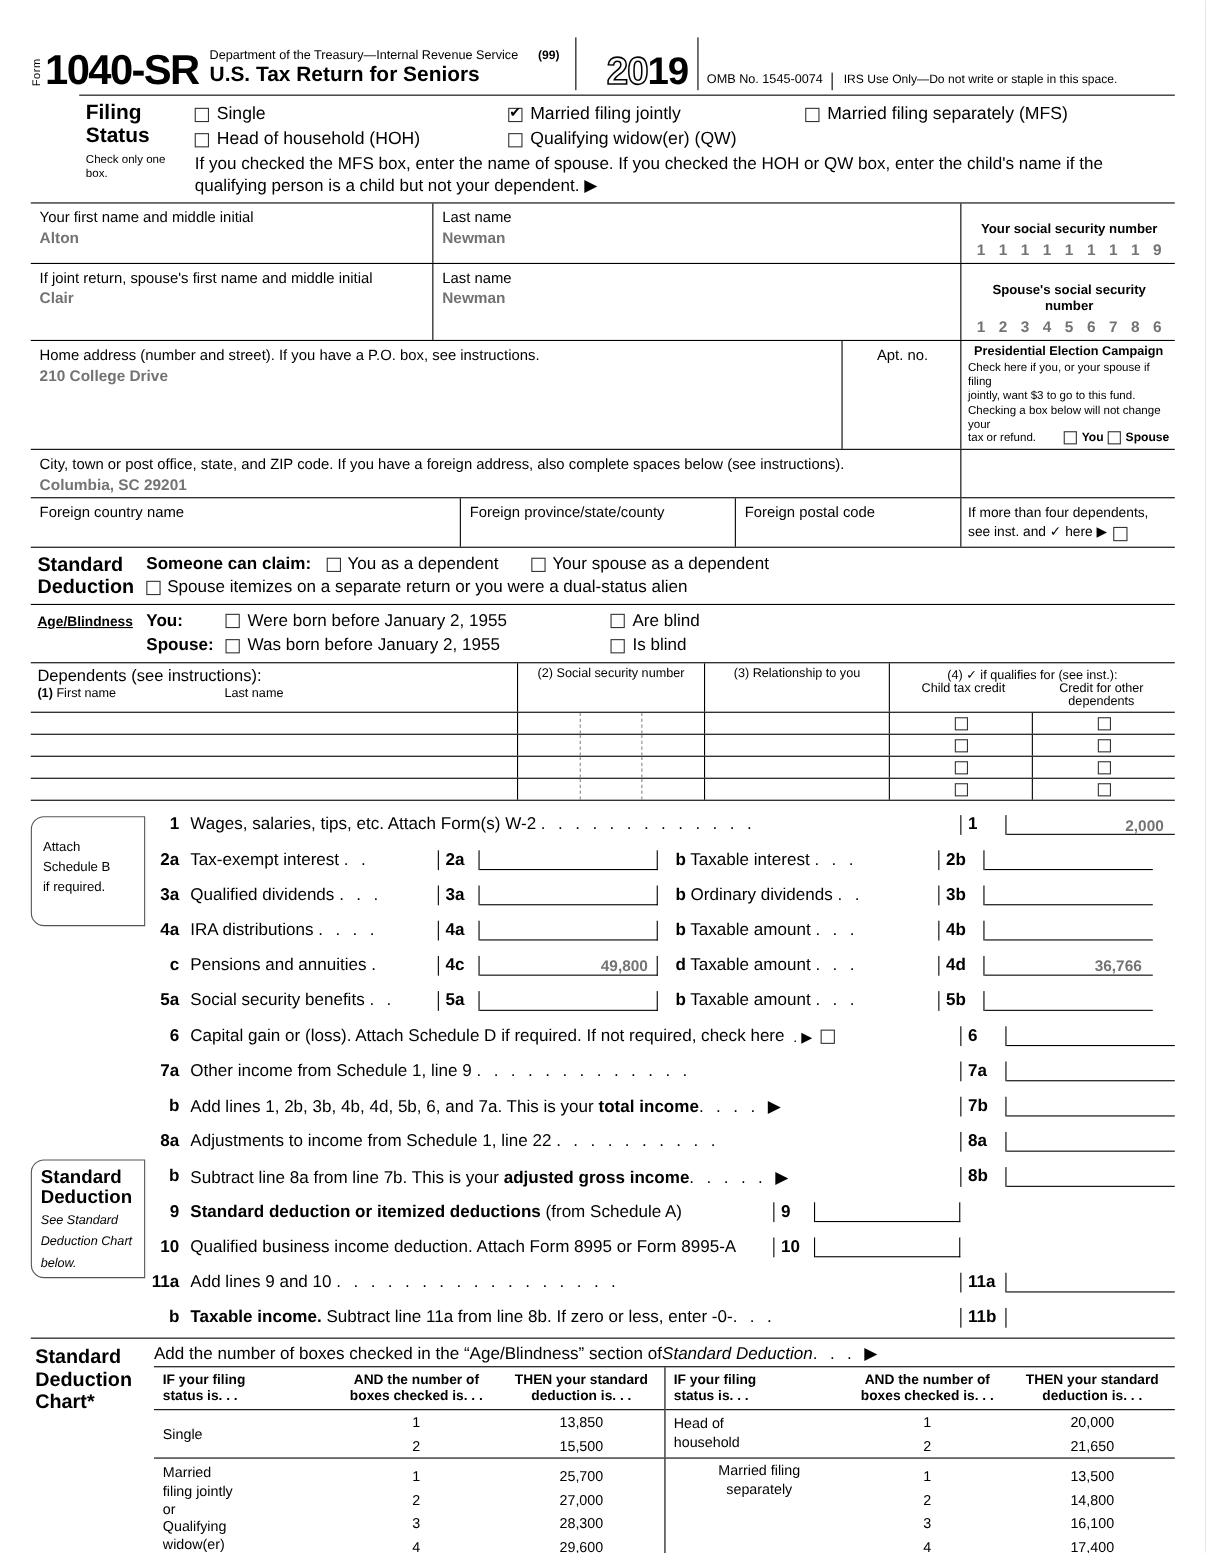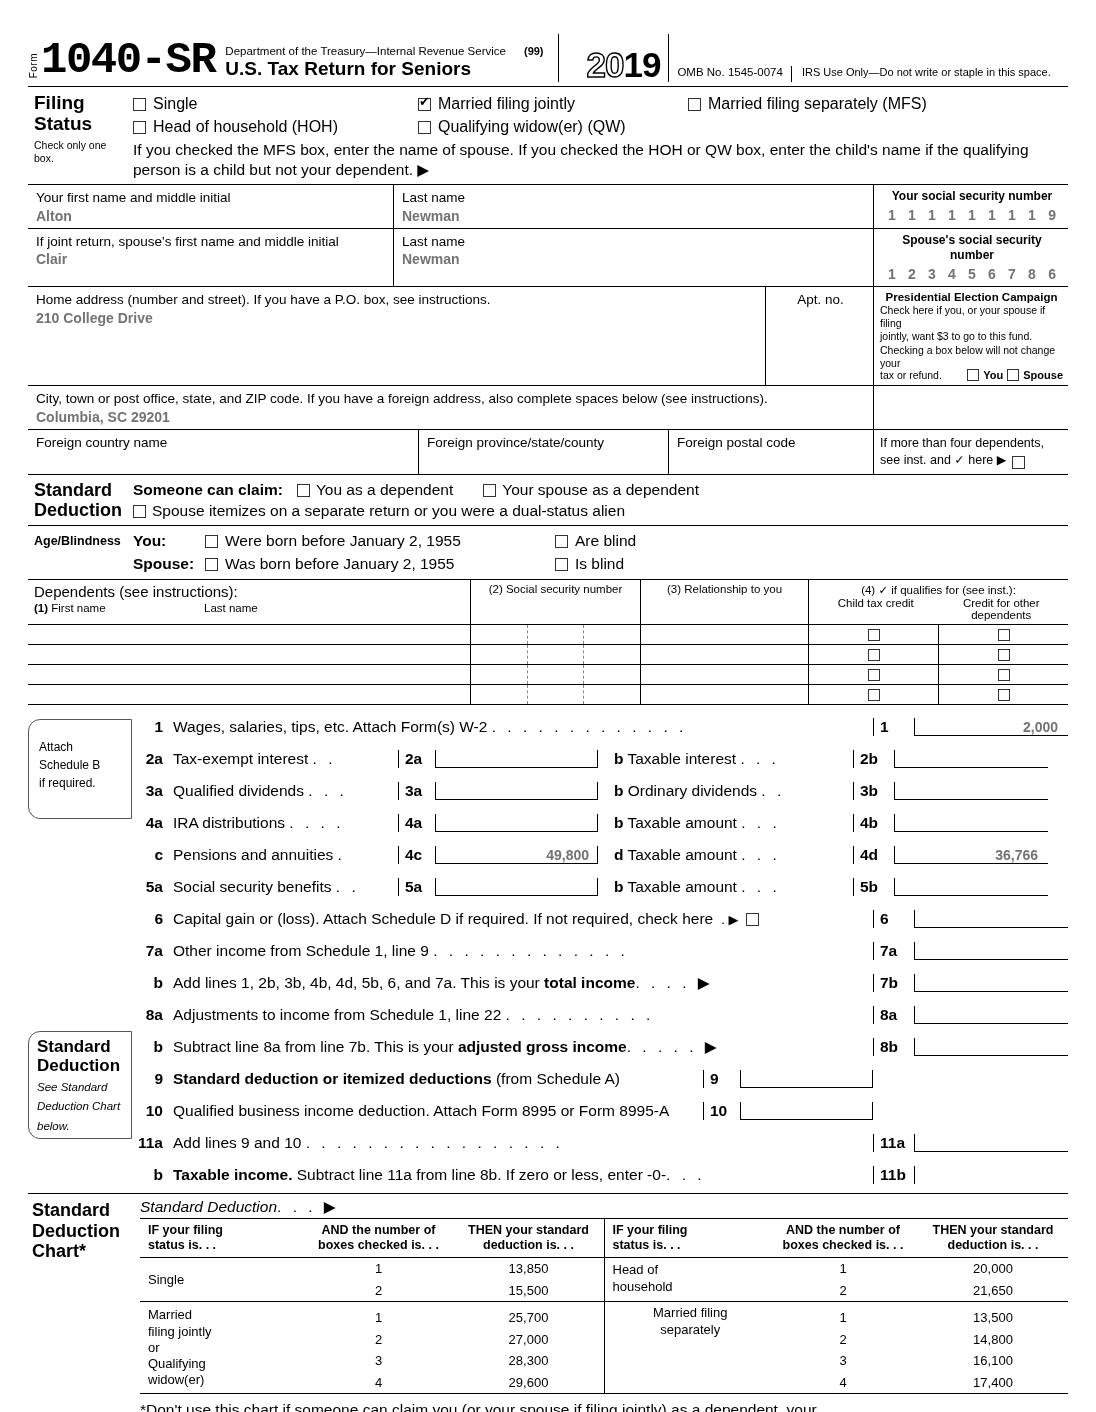--- a/index.html
+++ b/index.html
@@ -20,40 +20,40 @@
   }
   .sheet { width:1040px; margin:0 auto; position:relative; }
   .blue { color:#737373; font-weight:bold; }
 
   
   .masthead { display:flex; align-items:flex-end; padding:18px 0 4px 0; }
   .formword {
     writing-mode:vertical-rl; transform:rotate(180deg);
     font-size:10px; letter-spacing:.5px; margin-right:2px; margin-bottom:4px;
   }
-  .bignum { font-size:44px; font-weight:bold; letter-spacing:-1.5px; line-height:.95;font-family:Liberation Mono, monospace; }
+  .bignum { font-size:38px; font-weight:bold; letter-spacing:-1.5px; line-height:.95; }
   .titleblock { margin-left:10px; padding-bottom:2px; flex:0 0 auto; }
   .dept { font-size:11.5px; line-height:1.15; white-space:nowrap; }
   .dept .n99 { margin-left:18px; font-weight:bold; font-size:11px;}
   .usret { font-size:19px; font-weight:bold; line-height:1.1; margin-top:1px; }
   .yearbox {
     border-left:1.5px solid #000; border-right:1.5px solid #000;
     margin-left:14px; padding:0 8px; display:flex; align-items:flex-end;
     height:48px;
   }
   .yr-outline {
     font-size:35px; font-weight:bold; letter-spacing:-1px;
     color:#fff; -webkit-text-stroke:1.4px #000; line-height:1;margin-left:20px;
   }
   .yr-solid { font-size:35px; font-weight:bold; letter-spacing:-1px; line-height:1; }
   .omb { font-size:11.5px; padding:0 8px 4px 8px; border-right:1.5px solid #000; align-self:flex-end;}
   .irsuse { font-size:11px; padding:0 6px 4px 10px; align-self:flex-end; }
 
   
-  .fs-wrap { display:flex; border-top:1.6px solid #000; }
+  .fs-wrap { display:flex; border-top:1.6px solid #000;margin-left:44px; }
   .fs-left { width:105px; padding:6px 4px 6px 6px; flex:0 0 105px; }
   .fs-left .t1 { font-size:19px; font-weight:bold; line-height:1.08; }
   .fs-left .t2 { font-size:10.5px; line-height:1.2; margin-top:5px; }
   .fs-right { flex:1; padding:6px 0 4px 0; }
   .fs-line { display:flex; font-size:16px; line-height:1.42; }
   .fs-opt { display:flex; align-items:center; }
   .fs-opt .lbl { margin-left:7px; }
   .chk {
     width:13px; height:13px; border:1.3px solid #333; display:inline-block;
     position:relative; flex:0 0 13px; background:#fff;
@@ -66,36 +66,36 @@
 
   
   .grid { border-top:1.6px solid #000; }
   .gr { display:flex; border-bottom:1.3px solid #000; }
   .gc { padding:4px 6px 3px 8px; font-size:13.5px; line-height:1.3; position:relative; }
   .gc + .gc { border-left:1.3px solid #000; }
   .val { font-size:14px; }
   .ssnbox { font-size:11.5px; text-align:center; }
   .ssn-digits { display:flex; justify-content:space-between; padding:1px 6px 0 6px; }
   .ssn-digits span { font-size:14px; }
-  .ssn-title { font-weight:bold; font-size:12px; text-align:center; }
+  .ssn-title { font-weight:bold; font-size:12px; text-align:center;margin-top:12px; }
   .pec { font-size:10.5px; line-height:1.24; padding:3px 5px 3px 6px; }
   .pec .hd { font-weight:bold; font-size:11.5px; text-align:center; }
   .pec .boxes { display:flex; align-items:center; justify-content:flex-end; gap:4px; margin-top:-1px;}
   .pec .boxes .chk { width:12px; height:12px; flex:0 0 12px;}
   .pec .boxes b { font-size:11px; }
   .dep4 { font-size:12.5px; line-height:1.35; padding:5px 6px; display:flex; flex-direction:column; justify-content:center;}
 
   
   .sd-wrap { display:flex; border-bottom:1.3px solid #000; }
   .sd-left { flex:0 0 105px; padding:5px 4px 4px 6px; font-size:18px; font-weight:bold; line-height:1.14;}
   .sd-right { flex:1; padding:5px 0 4px 0; font-size:15.5px; line-height:1.35;}
   .sd-row { display:flex; align-items:center; }
   .sd-row .chk { margin:0 6px 0 0; }
   .ab-wrap { display:flex; border-bottom:1.6px solid #000; }
-  .ab-left { flex:0 0 105px; padding:8px 4px 4px 6px; font-size:12.5px; font-weight:bold; }
+  .ab-left { flex:0 0 105px; padding:8px 4px 4px 6px; font-size:12.5px; font-weight:bold;text-decoration:underline; }
   .ab-right { flex:1; padding:4px 0 4px 0; font-size:15.5px; line-height:1.45;}
   .ab-row { display:flex; align-items:center; }
   .ab-row .who { font-weight:bold; width:72px; flex:0 0 72px;}
 
   
   .dep-head { display:flex; border-bottom:1.3px solid #000; }
   .dep-c1 { flex:1 1 auto; padding:3px 6px 2px 6px; }
   .dep-c1 .t { font-size:16px; font-weight:bold; }
   .dep-c1 .t span { font-weight:normal; font-size:15px;}
   .dep-c1 .sub { font-size:11.5px; display:flex; margin-top:1px;}
@@ -730,20 +730,21 @@
   </div>
 
   <div class="chart-wrap">
     <div class="chart-left">
       <div>Standard</div>
       <div>Deduction</div>
       <div>Chart*</div>
     </div>
     <div class="chart-right">
       <div class="chart-lead">
+        <span>Add the number of boxes checked in the “Age/Blindness” section of </span>
             <span class="ital">Standard Deduction</span>
             <span class="leader"> .   .   .  ▶</span>
       </div>
 
       <div class="chart-tables">
 
         <div class="ctab">
           <div class="ch-head">
             <div class="c1">
               <div>IF your filing</div>

